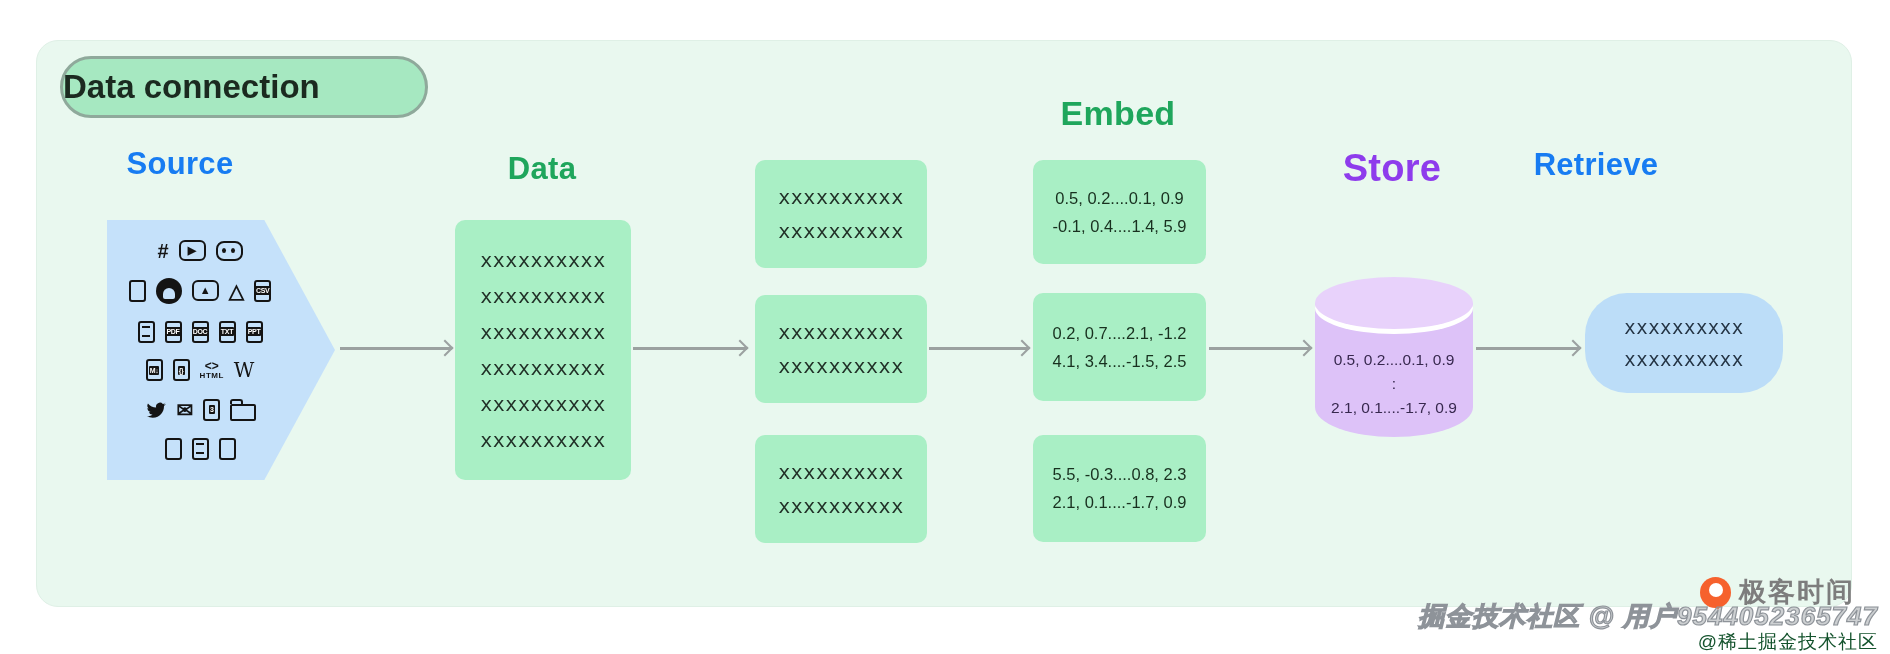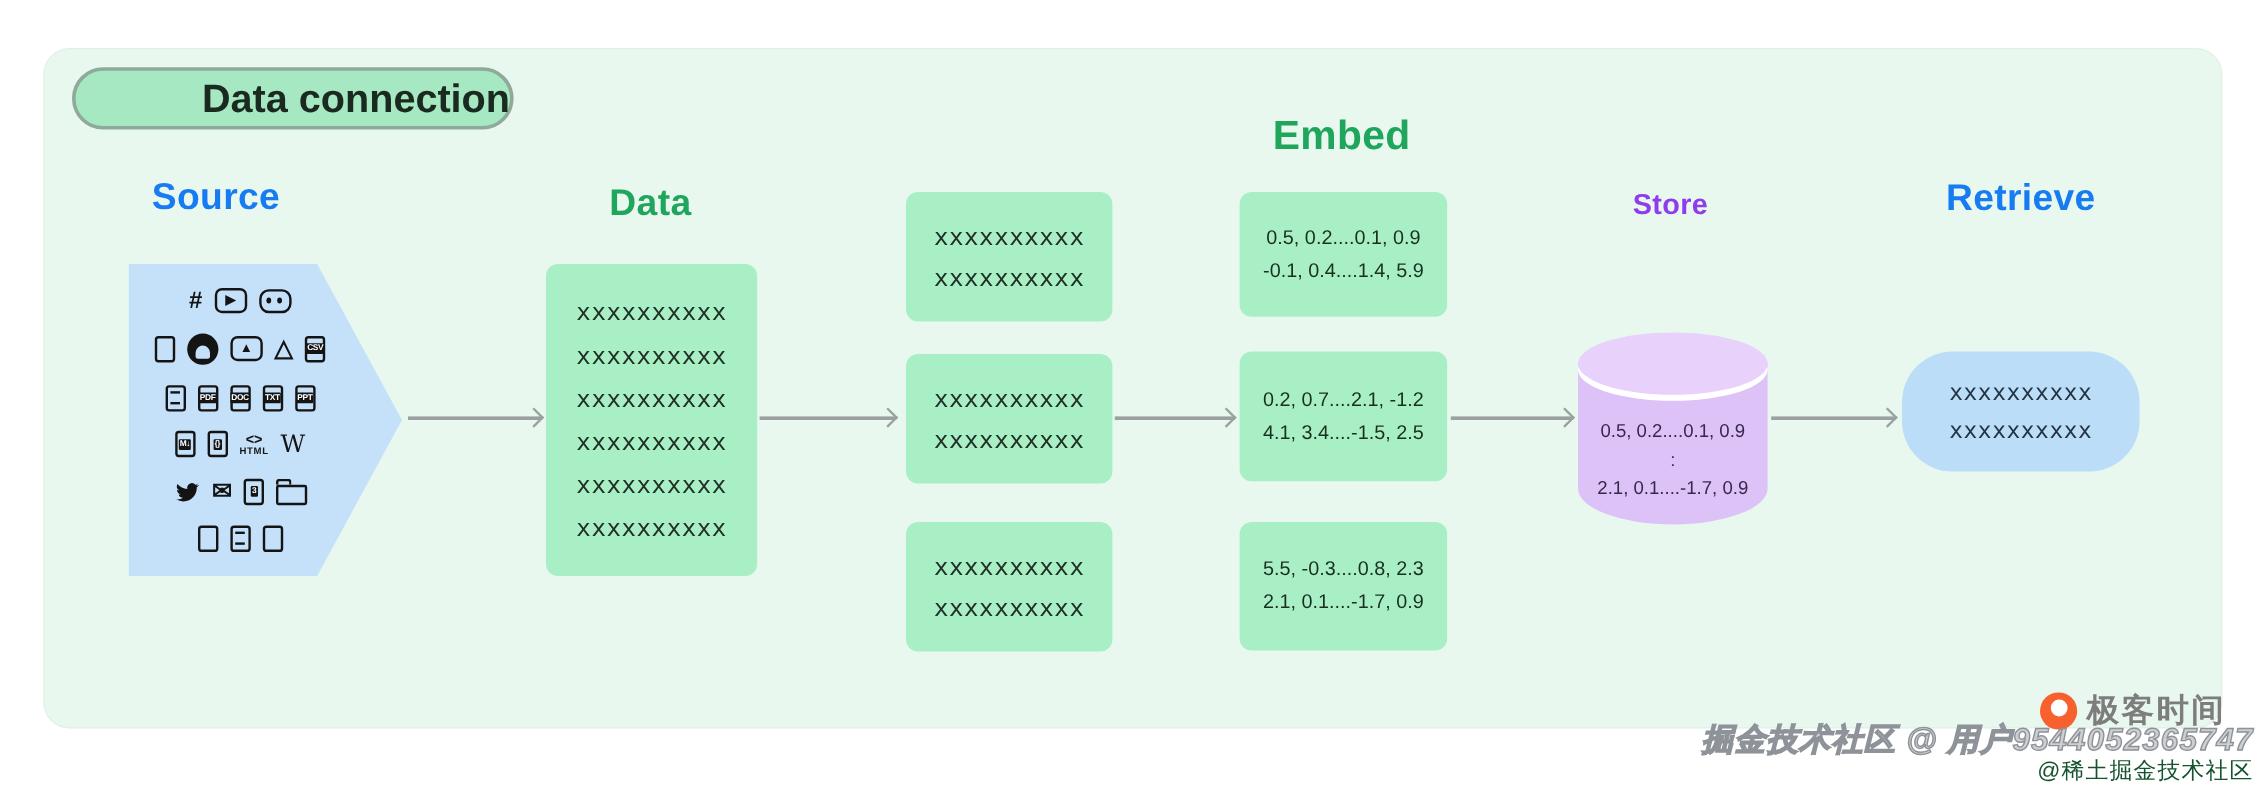--- a/index.html
+++ b/index.html
@@ -1,29 +1,29 @@
 <!DOCTYPE html>
 <html><head>
 <meta charset="utf-8">
 <style>
   html,body{margin:0;padding:0;background:#fff;}
   .stage{position:relative;width:1890px;height:654px;background:#ffffff;overflow:hidden;
          font-family:"Liberation Sans",sans-serif;}
   .panel{position:absolute;left:36px;top:40px;width:1816px;height:567px;background:#e9f8ef;
          border:1px solid #dff0e6;border-radius:22px;box-sizing:border-box;}
-  .title-pill{position:absolute;left:60px;top:56px;width:368px;height:52px;background:#a6e8c1;
+  .title-pill{position:absolute;left:60px;top:56px;width:368px;height:62px;background:#a6e8c1;
          border:3px solid #8fa99b;border-radius:32px;box-sizing:border-box;display:flex;
-         align-items:center;justify-content:flex-end;font-size:33px;font-weight:bold;color:#1b2a20;}
+         align-items:center;justify-content:flex-start;font-size:33px;font-weight:bold;color:#1b2a20;}
   .col-header{position:absolute;font-weight:bold;text-align:center;letter-spacing:.3px;}
   #h-source{left:100px;top:146px;width:160px;font-size:31px;color:#177cf2;}
   #h-load{left:462px;top:151px;width:160px;font-size:31px;color:#1fa65c;}
   #h-transform{left:731px;top:95px;width:220px;font-size:34px;color:#1fa65c;}
   #h-embed{left:1008px;top:94px;width:220px;font-size:34px;color:#1fa65c;}
-  #h-store{left:1312px;top:147px;width:160px;font-size:24px;color:#8e3cec;margin-top:10px;}
-  #h-retrieve{left:1594px;top:147px;width:180px;font-size:31px;color:#177cf2;}
+  #h-store{left:1312px;top:147px;width:160px;font-size:38px;color:#8e3cec;}
+  #h-retrieve{left:1506px;top:147px;width:180px;font-size:31px;color:#177cf2;}
 
   
   .source-shape{position:absolute;left:107px;top:220px;width:228px;height:260px;background:#c5e1fa;
          clip-path:polygon(0 0,69% 0,100% 50%,69% 100%,0 100%);}
   .icon-rows{position:absolute;left:8px;top:20px;width:170px;height:220px;display:flex;
          flex-direction:column;justify-content:space-between;}
   .icon-row{display:flex;justify-content:center;align-items:center;gap:10px;}
   .icn{display:inline-flex;align-items:center;justify-content:center;color:#141414;flex:0 0 auto;}
   .k-glyph{font-size:20px;font-weight:bold;line-height:1;}
   .k-serifglyph{font-family:"DejaVu Serif",serif;font-size:20px;line-height:1;}

